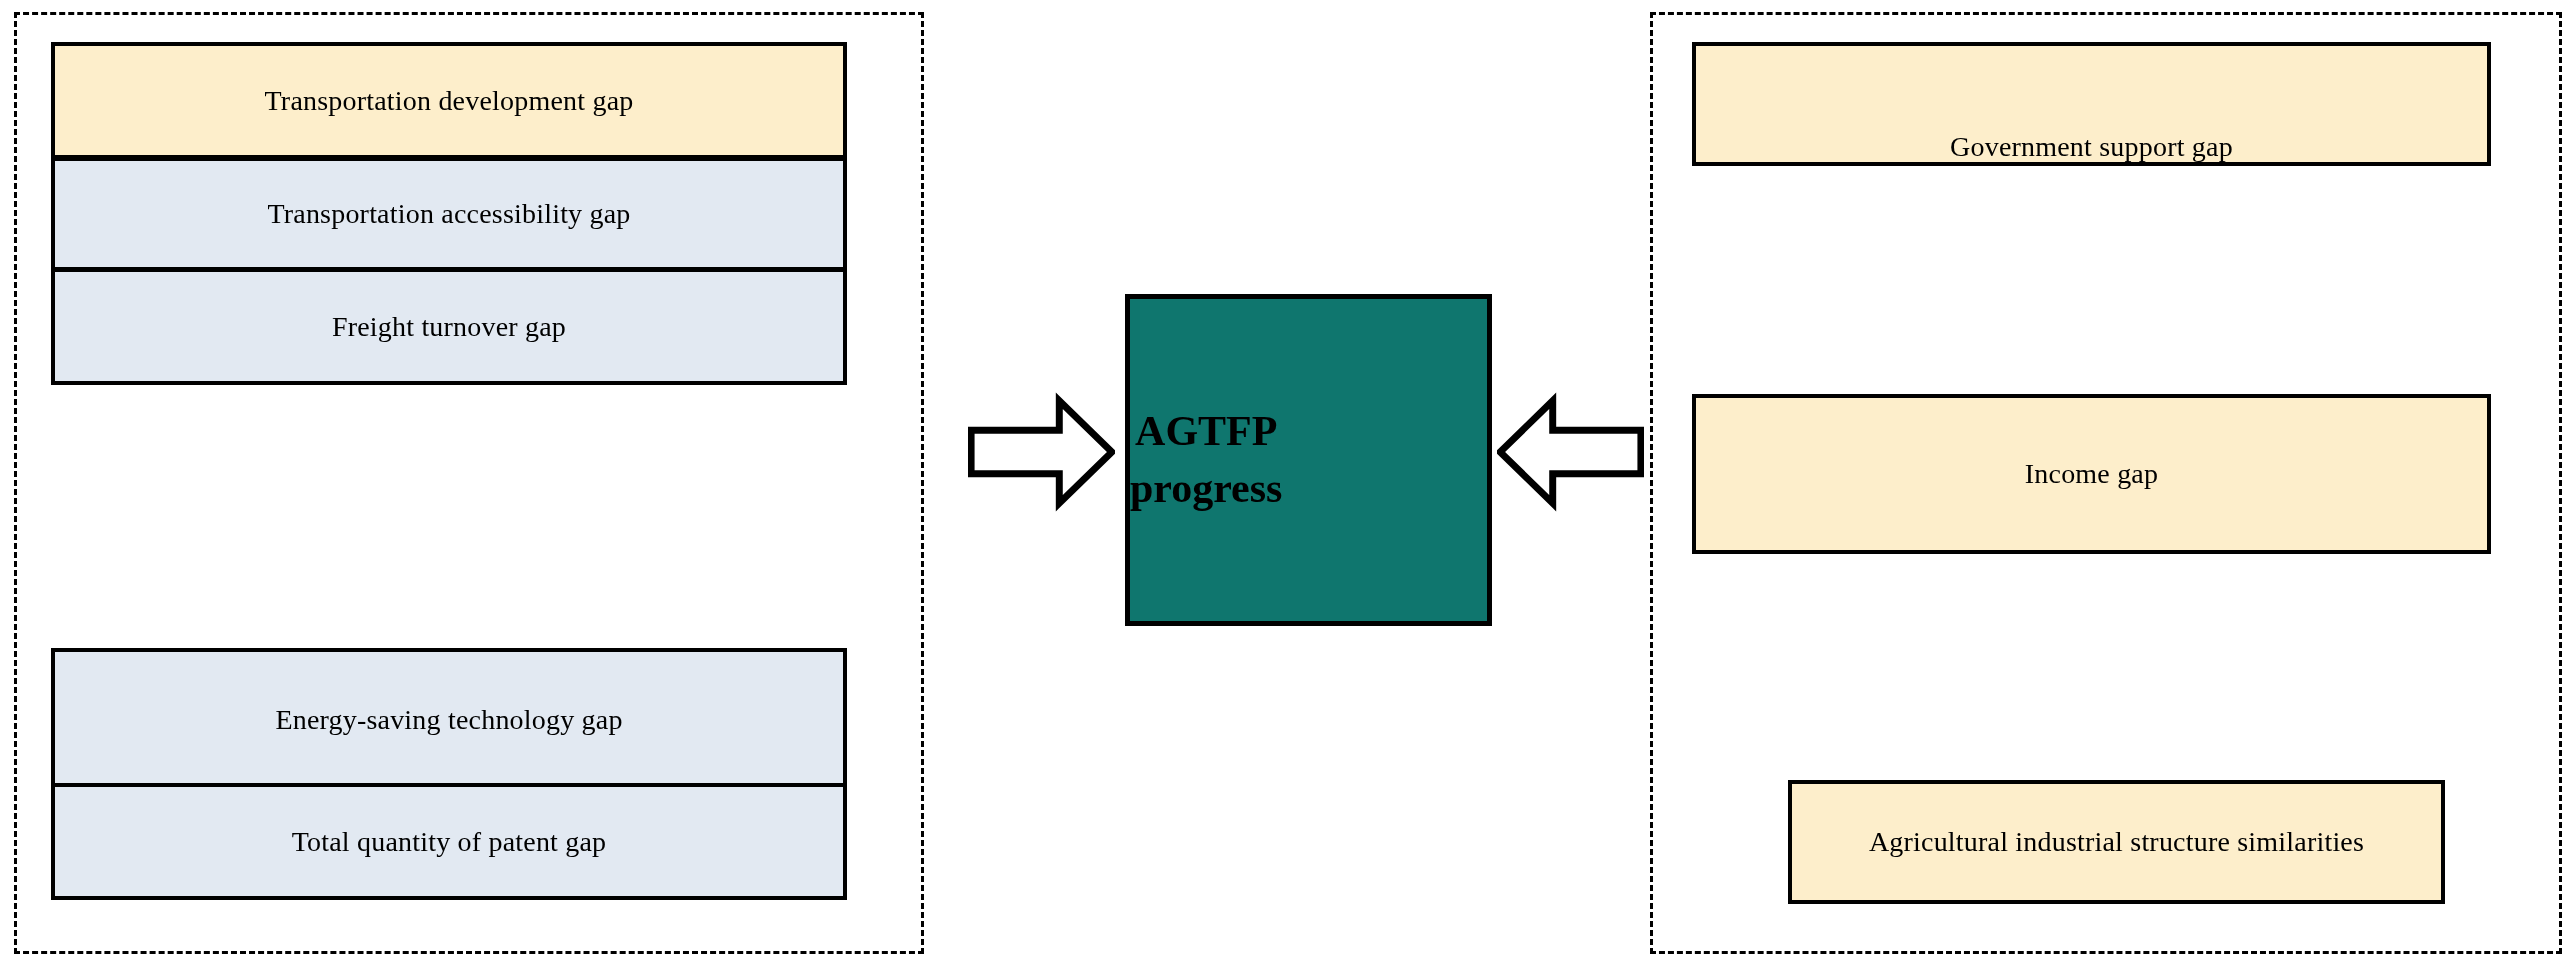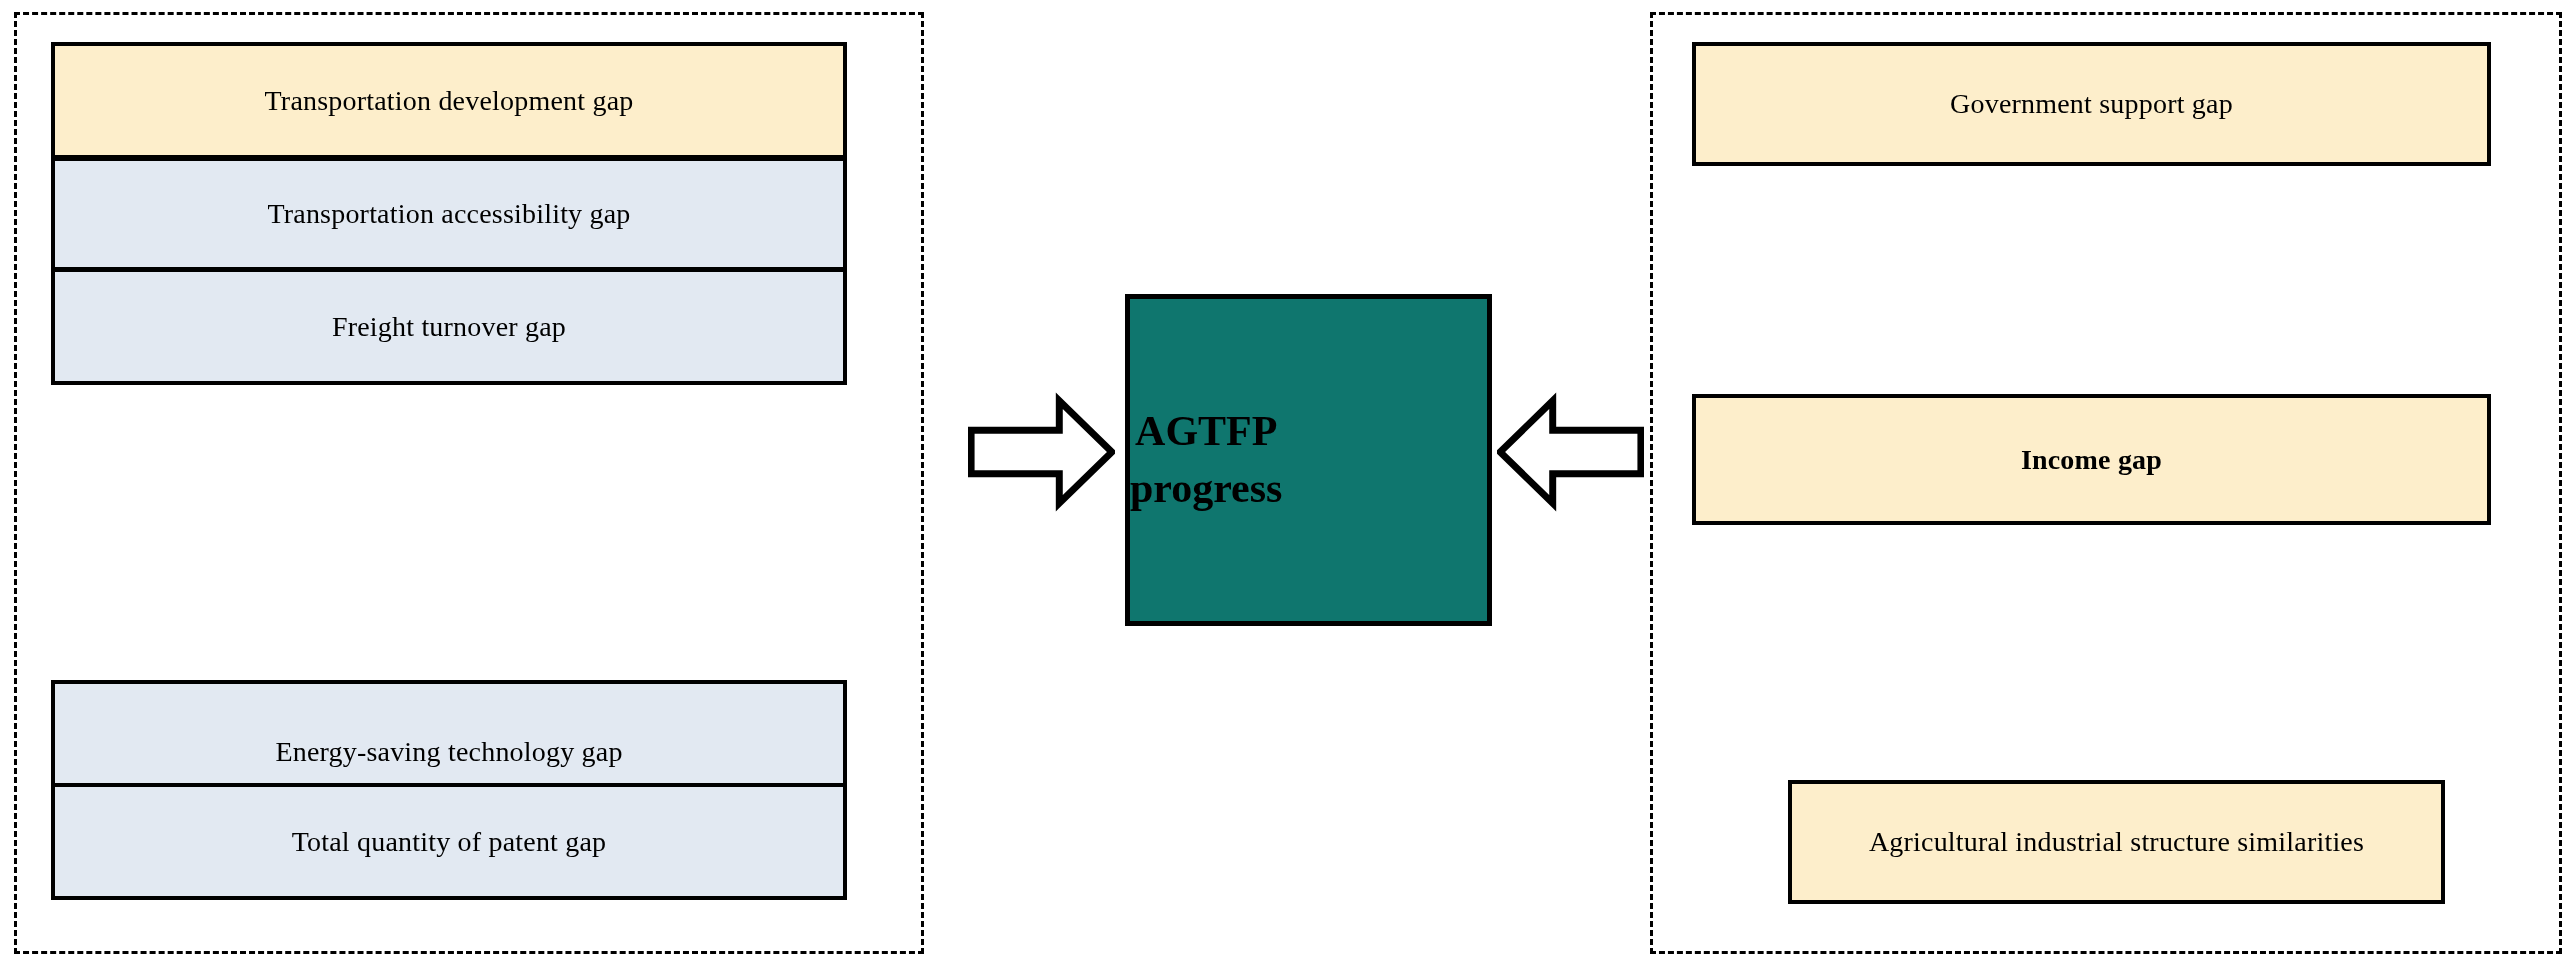--- a/index.html
+++ b/index.html
@@ -42,26 +42,26 @@
     letter-spacing: 0.2px;
   }
   .fill-yellow { background: #FDEECB; }
   .fill-blue   { background: #E2E9F2; }
 
   
   #lb-0 { left: 51px;  top: 42px;  width: 796px; height: 117px; }
   #lb-1 { left: 51px;  top: 157px; width: 796px; height: 114px; }
   #lb-2 { left: 51px;  top: 268px; width: 796px; height: 117px; }
   #lb-3 { left: 51px;  top: 558px; width: 796px; height: 117px; }
-  #lb-4 { left: 51px;  top: 680px; width: 796px; height: 144px; }
+  #lb-4 { left: 51px;  top: 648px; width: 796px; height: 144px; }
   #lb-5 { left: 51px;  top: 783px;width: 796px; height: 117px; align-items: center; }
 
   
-  #rb-0 { left: 1692px; top: 42px;  width: 799px; height: 124px; }
-  #rb-1 { left: 1692px; top: 394px; width: 799px; height: 131px; font-weight: bold; }
+  #rb-0 { left: 1692px; top: 42px;  width: 799px; height: 124px; align-items: flex-end; }
+  #rb-1 { left: 1692px; top: 394px; width: 799px; height: 160px; }
   #rb-2 { left: 1788px; top: 780px;width: 657px; height: 124px; }
 
   
   #agtfp-node {
     position: absolute;
     left: 1125px;
     top: 294px;
     width: 367px;
     height: 332px;
     box-sizing: border-box;

